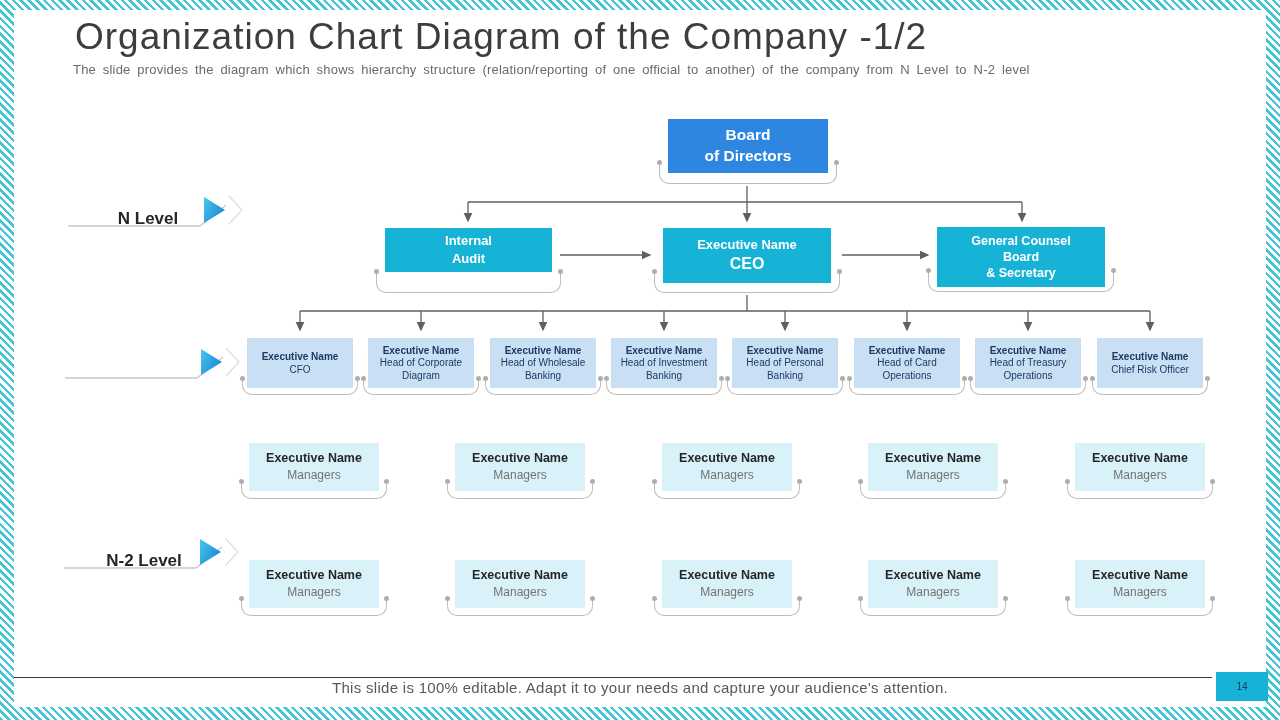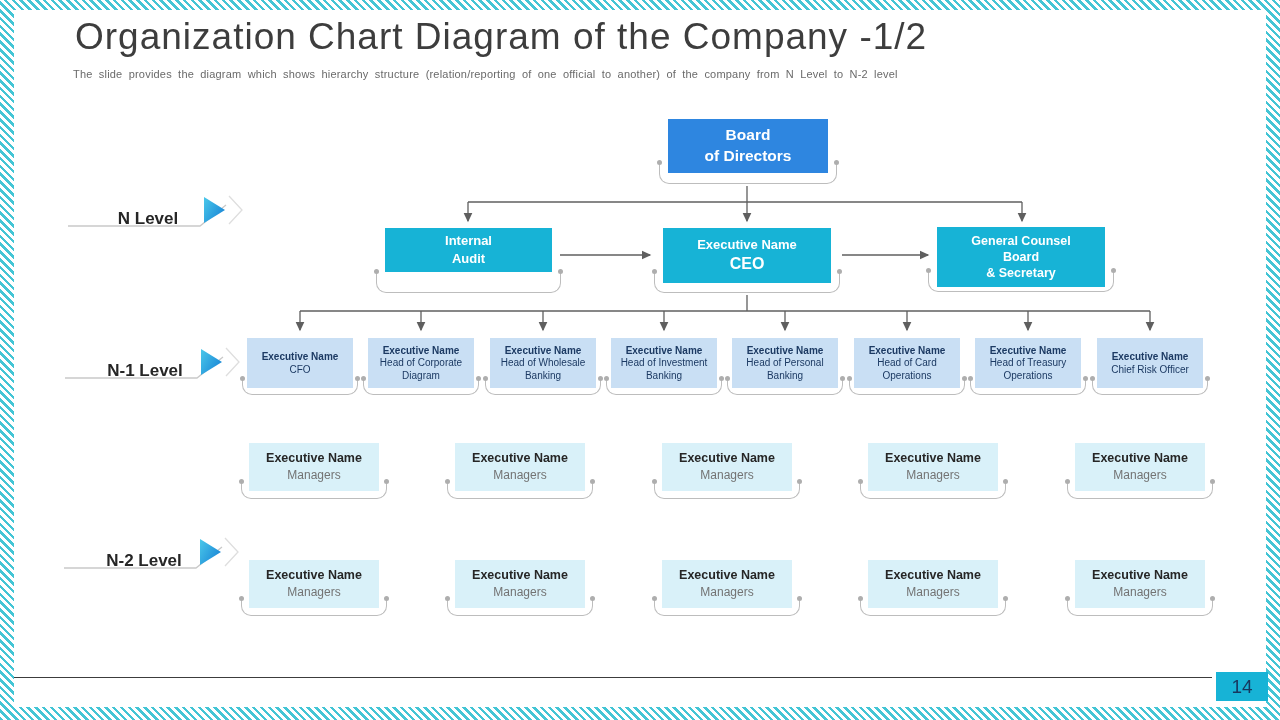--- a/index.html
+++ b/index.html
@@ -9,22 +9,22 @@
     font-family:"Liberation Sans", sans-serif;
     background:repeating-linear-gradient(45deg,#43c5d5 0,#43c5d5 2.5px,#ffffff 2.5px,#ffffff 5.5px);
   }
   .canvas { position:absolute; left:14px; top:10px; right:14px; bottom:13px; background:#ffffff; z-index:1; }
 
   .title {
     position:absolute; left:75px; top:16px; z-index:4;
     font-size:37px; font-weight:400; letter-spacing:1px; color:#3d3d3d;text-align:right;
   }
   .subtitle {
-    position:absolute; left:73px; top:68px; z-index:4;
-    font-size:11px; color:#6a6a6a; word-spacing:3px; letter-spacing:.2px;
+    position:absolute; left:73px; top:62px; z-index:4;
+    font-size:13px; color:#6a6a6a; word-spacing:3px; letter-spacing:.2px;
   }
 
   svg.connectors { position:absolute; left:0; top:0; z-index:2; }
 
   .node {
     position:absolute; z-index:3; display:flex; flex-direction:column;
     justify-content:center; align-items:center; text-align:center; line-height:1.35;
   }
   .node.blue  { background:#2e86e0; color:#ffffff; font-weight:bold; }
   .node.cyan  { background:#17b3d6; color:#ffffff; font-weight:bold; }
@@ -58,21 +58,21 @@
     text-align:center; font-weight:bold; font-size:17px; color:#262626;
   }
 
   .footer-line { position:absolute; left:14px; top:677px; width:1198px; border-top:1.6px solid #3c3c3c; z-index:4; }
   .footer-note {
     position:absolute; left:0; top:679px; width:1280px; text-align:center; z-index:4;
     font-size:15px; color:#595959; letter-spacing:.3px;
   }
   .page-badge {
     position:absolute; left:1216px; top:672px; width:52px; height:29px; z-index:5;
-    background:#17b3d6; color:#17375e; font-size:19px;
+    background:#17b3d6; color:#17375e; font-size:10px;
     display:flex; align-items:center; justify-content:center;
   }
 </style>
 </head>
 <body>
 
 <div class="slide">
   <div class="canvas"></div>
 
   <div class="title">Organization Chart Diagram of the Company -1/2</div>
@@ -243,33 +243,33 @@
       <defs>
           <linearGradient id="lg2" x1="0" y1="0" x2="1" y2="0.7">
         <stop offset="0" stop-color="#4ac8ea"></stop>
             <stop offset="1" stop-color="#1a86d6"></stop>
       </linearGradient>
         </defs>
       <path d="M0 36 H132 L158 15" fill="none" stroke="#c9c9c9" stroke-width="1.3"></path>
       <polygon points="136,7 136,33 157,20" fill="url(#lg2)"></polygon>
       <path d="M161 6 L174 20 L161 34" fill="none" stroke="#dedede" stroke-width="1.3"></path>
     </svg>
-    <div class="lvl-text">N-1 Level</div>
   </div>
 
   <div class="level" style="left:64px;top:532px">
     <svg width="178" height="42">
       <defs>
           <linearGradient id="lg3" x1="0" y1="0" x2="1" y2="0.7">
         <stop offset="0" stop-color="#4ac8ea"></stop>
             <stop offset="1" stop-color="#1a86d6"></stop>
       </linearGradient>
         </defs>
       <path d="M0 36 H132 L158 15" fill="none" stroke="#c9c9c9" stroke-width="1.3"></path>
       <polygon points="136,7 136,33 157,20" fill="url(#lg3)"></polygon>
       <path d="M161 6 L174 20 L161 34" fill="none" stroke="#dedede" stroke-width="1.3"></path>
     </svg>
     <div class="lvl-text">N-2 Level</div>
   </div>
 
   <div class="footer-line"></div>
+  <div class="footer-note">This slide is 100% editable. Adapt it to your needs and capture your audience's attention.</div>
   <div class="page-badge">14</div>
 </div>
 
 </body></html>

